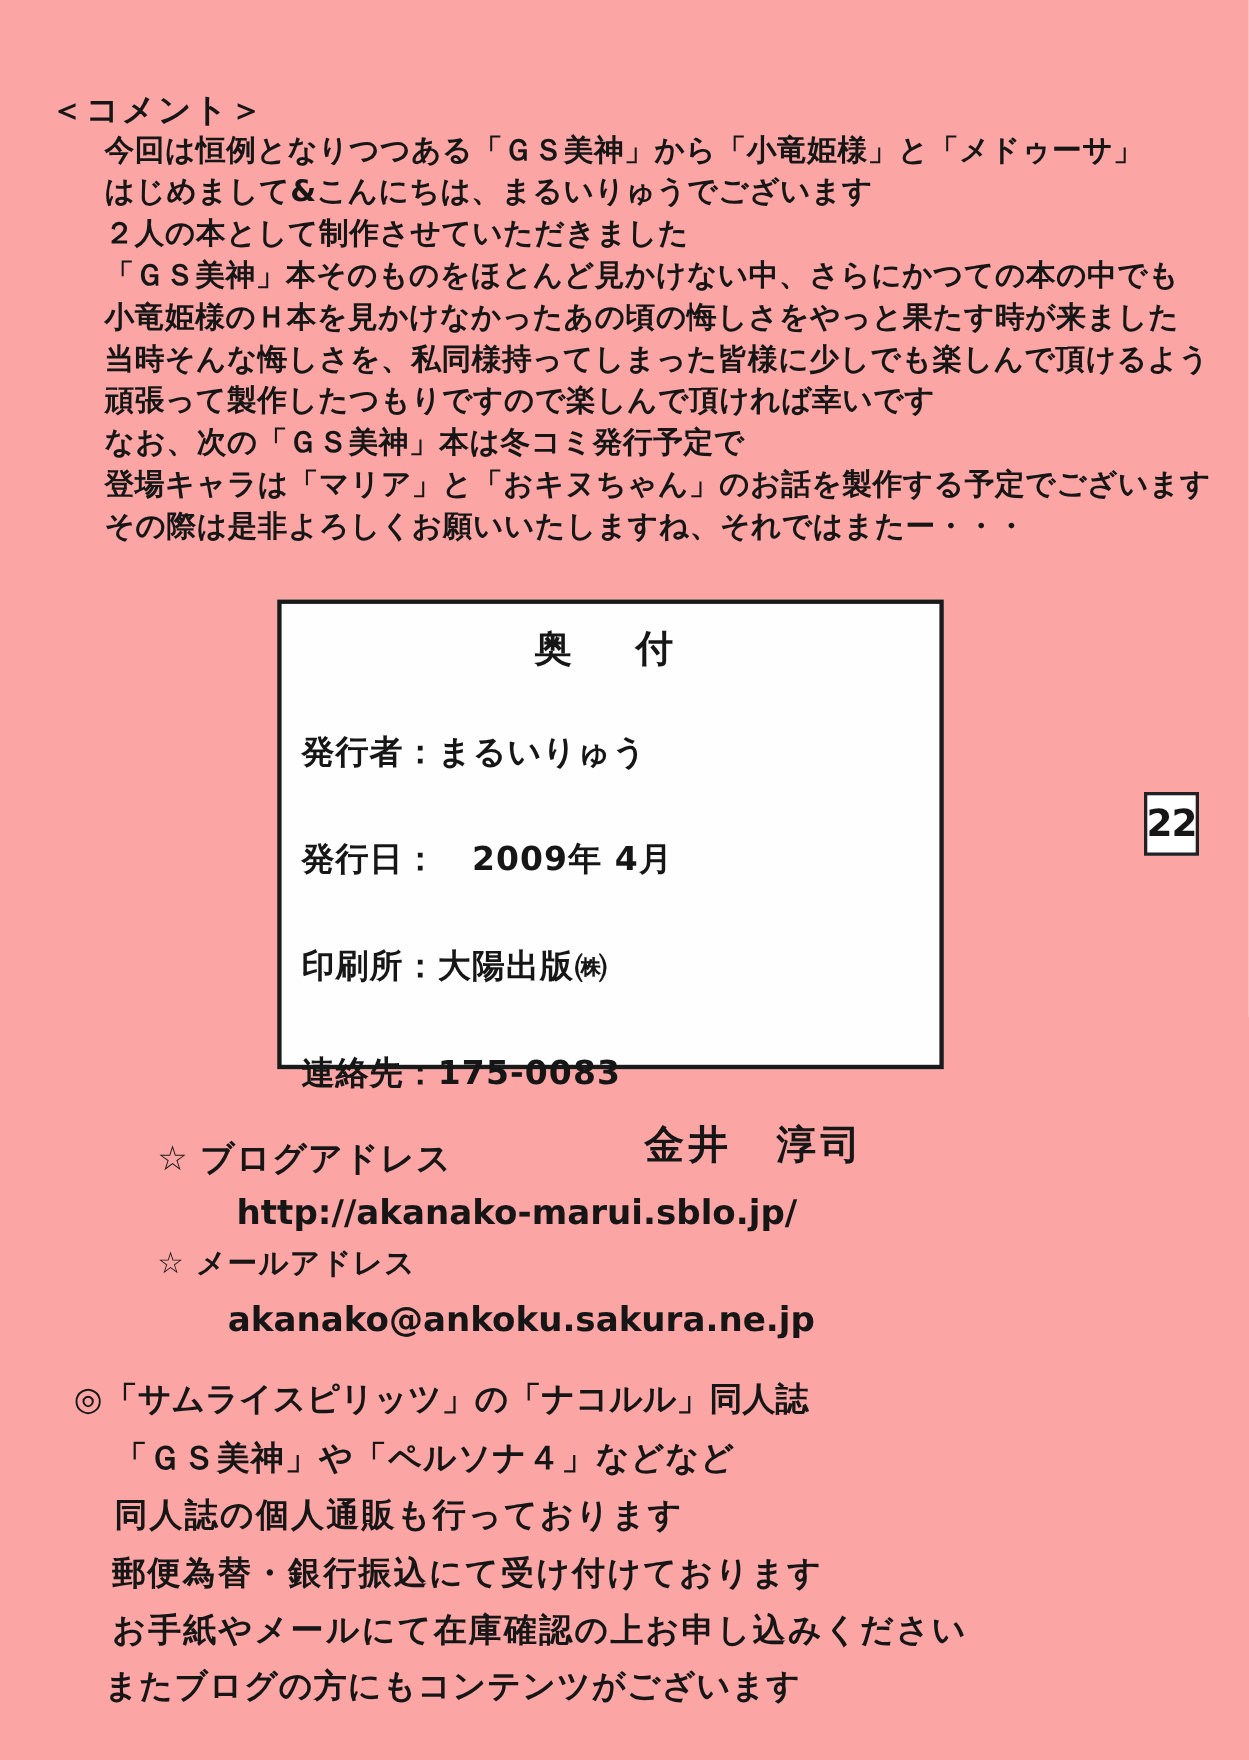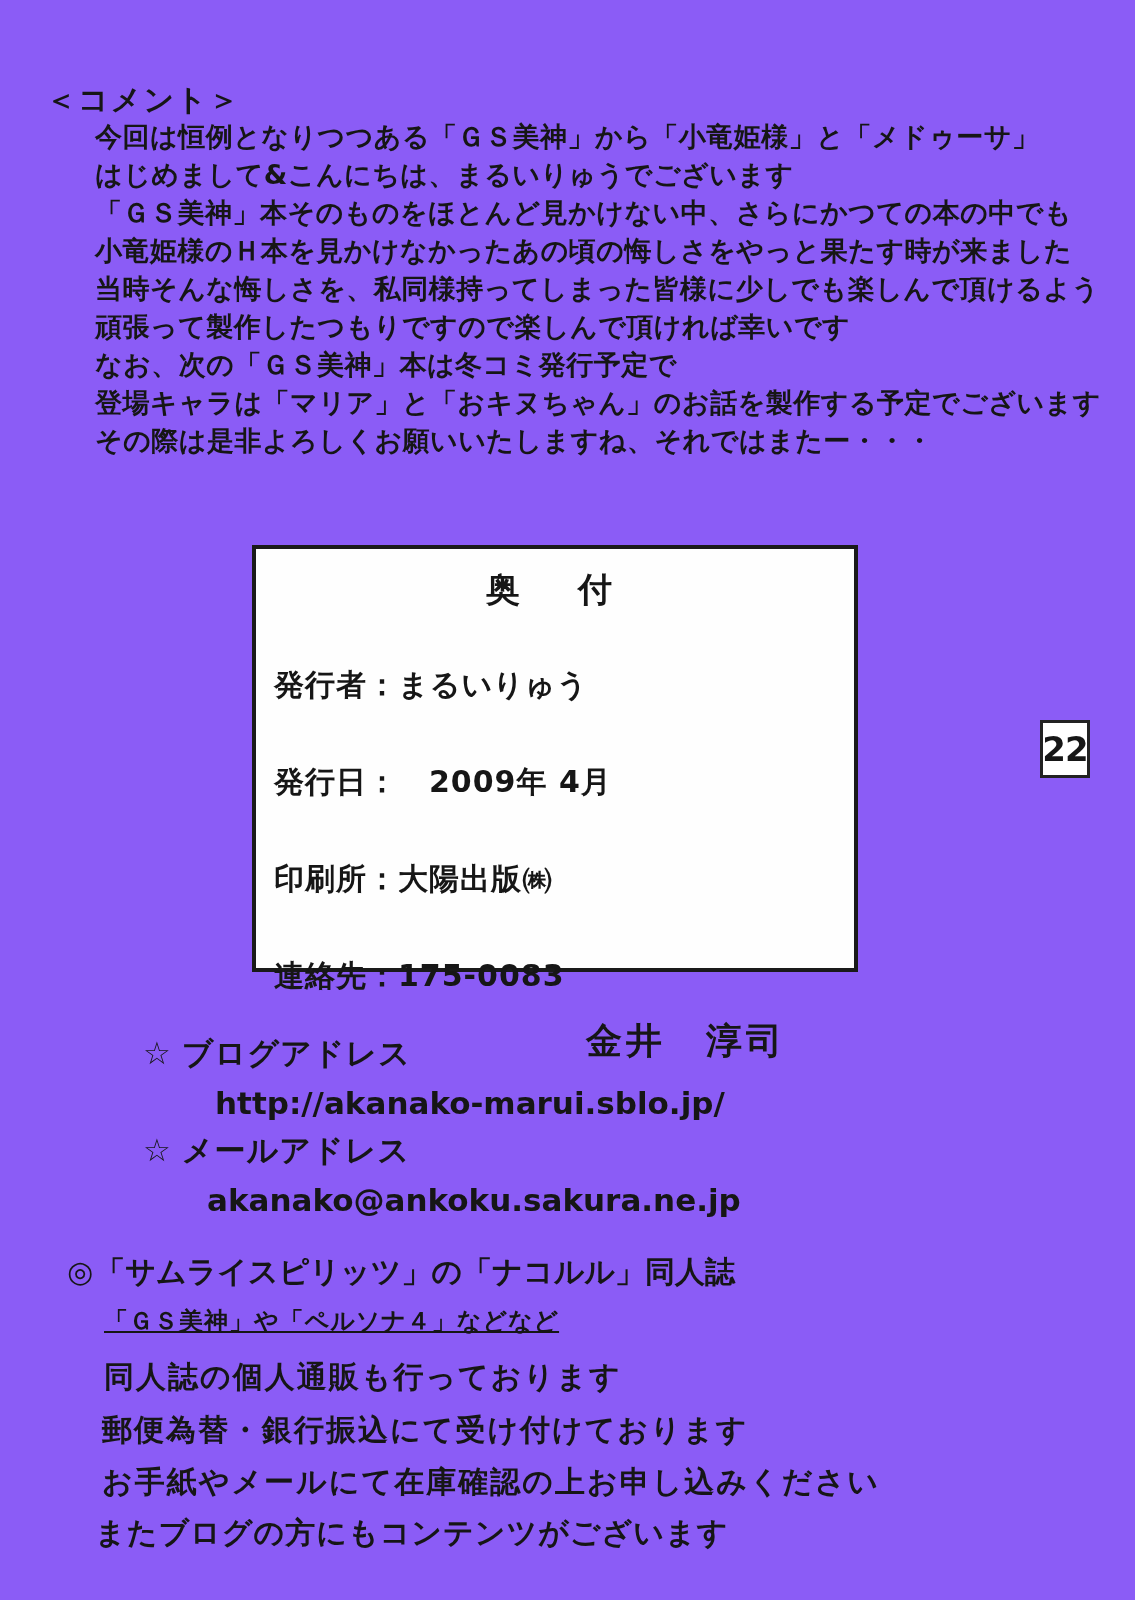--- a/index.html
+++ b/index.html
@@ -4,21 +4,21 @@
 <style>
   html,body { margin:0; padding:0; }
   body {
     width:1135px; height:1600px;
     background:#ffffff;
     font-family:"DejaVu Sans","Liberation Sans",sans-serif;
     color:#161616;
     font-weight:600;
     overflow:hidden;
   }
-  .page { position:relative; width:1135px; height:1600px; background:#8b5cf6; }
+  .page { position:relative; width:1135px; height:1600px; background:#fca5a5; }
   .abs { position:absolute; white-space:nowrap; }
 
   
   .comment-heading { left:46px; top:80px; font-size:30px; letter-spacing:2px; }
   .comment-body { left:95px; top:118px; font-size:27px; line-height:38px; letter-spacing:0.5px; }
 
   
   .colophon-box {
     position:absolute; left:252px; top:545px;
     width:598px; height:419px;
@@ -40,43 +40,44 @@
     width:44px; height:52px;
     border:3px solid #222;
     display:flex; align-items:center; justify-content:center;
     font-size:34px; font-weight:bold; letter-spacing:-1px;
     background:#fff;
   }
 
   
   .blog-label { left:143px; top:1033px; font-size:31px; letter-spacing:1px; }
   .blog-url   { left:215px; top:1085px; font-size:31px; }
-  .mail-label { left:143px; top:1130px; font-size:31px; letter-spacing:1px; }
+  .mail-label { left:143px; top:1130px; font-size:27px; letter-spacing:1px; }
   .mail-addr  { left:207px; top:1182px; font-size:31px; }
   .star { display:inline-block; margin-right:10px; }
 
   
   .sales-0 { left:67px;  top:1252px; font-size:30px; }
-  .sales-1 { left:104px; top:1305px; font-size:24px; letter-spacing:1px;text-decoration:underline; }
+  .sales-1 { left:104px; top:1305px; font-size:30px; letter-spacing:1px; }
   .sales-2 { left:104px; top:1357px; font-size:30px; letter-spacing:2px; }
   .sales-3 { left:102px; top:1410px; font-size:30px; letter-spacing:2px; }
   .sales-4 { left:102px; top:1462px; font-size:30px; letter-spacing:2px; }
   .sales-5 { left:95px;  top:1513px; font-size:30px; letter-spacing:1px; }
   .bullet { display:inline-block; margin-right:2px; }
 </style>
 </head>
 <body>
 
 <div class="page">
 
   <div class="abs comment-heading">＜コメント＞</div>
 
   <div class="abs comment-body">
     <div>今回は恒例となりつつある「ＧＳ美神」から「小竜姫様」と「メドゥーサ」</div>
     <div>はじめまして&amp;こんにちは、まるいりゅうでございます</div>
+    <div>２人の本として制作させていただきました</div>
     <div>「ＧＳ美神」本そのものをほとんど見かけない中、さらにかつての本の中でも</div>
     <div>小竜姫様のＨ本を見かけなかったあの頃の悔しさをやっと果たす時が来ました</div>
     <div>当時そんな悔しさを、私同様持ってしまった皆様に少しでも楽しんで頂けるよう</div>
     <div>頑張って製作したつもりですので楽しんで頂ければ幸いです</div>
     <div>なお、次の「ＧＳ美神」本は冬コミ発行予定で</div>
     <div>登場キャラは「マリア」と「おキヌちゃん」のお話を製作する予定でございます</div>
     <div>その際は是非よろしくお願いいたしますね、それではまたー・・・</div>
   </div>
 
   <div class="colophon-box">

